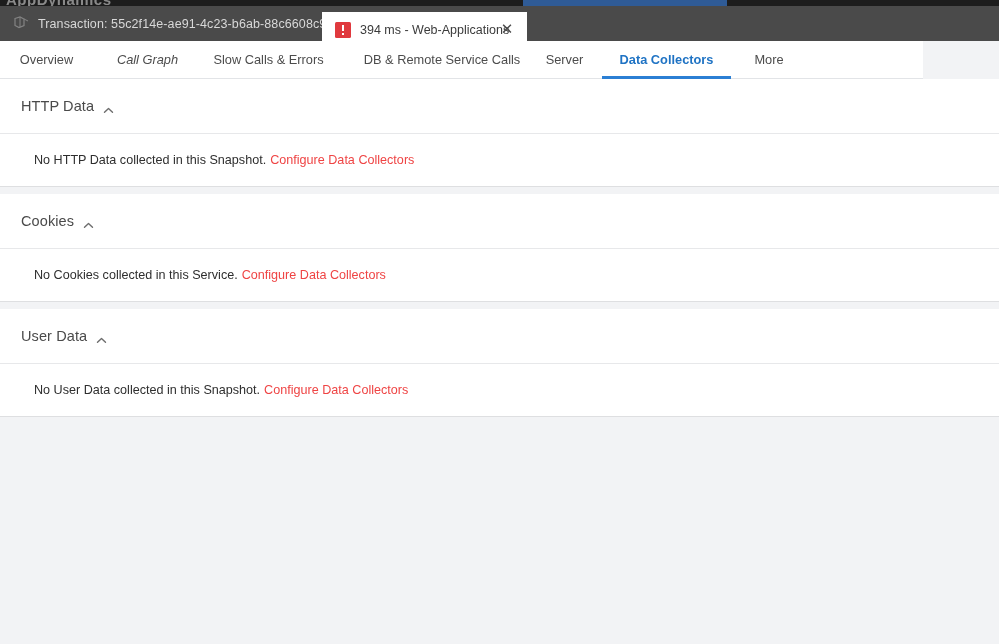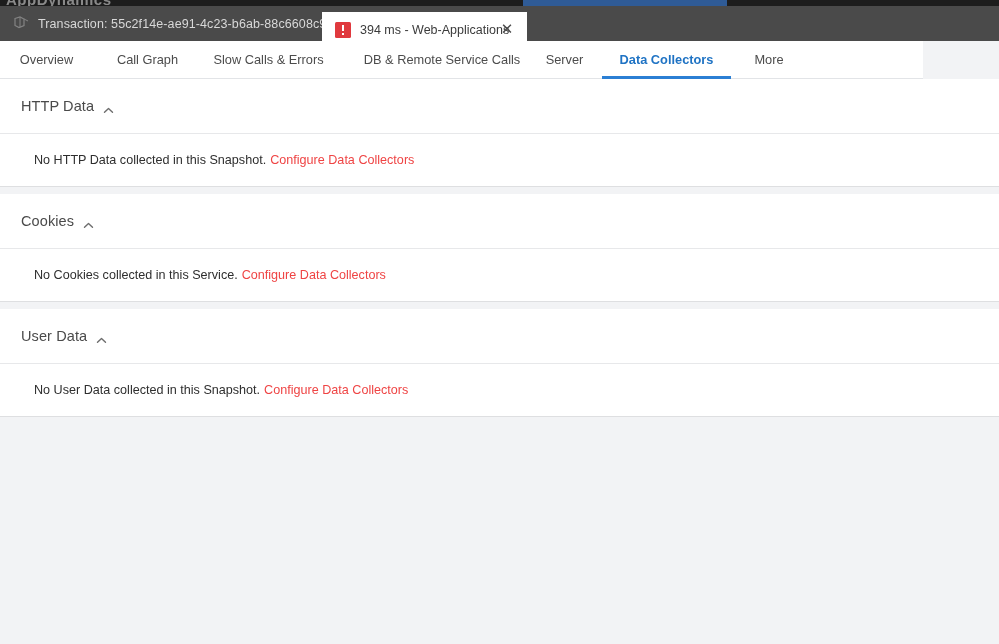--- a/index.html
+++ b/index.html
@@ -247,21 +247,21 @@
     <span class="tab-close">✕</span>
   </div>
 
 </div>
 
 <div class="nav-strip">
   <div class="nav-tabs" id="nav-tabs">
       <div class="nav-tab" style="position: absolute; left: 0px; width: 93px;">
         <span>Overview</span>
       </div>
-      <div class="nav-tab" style="position: absolute; left: 96px; width: 103px;">
+      <div class="nav-tab" style="position: absolute; left: 96px; width: 103px; font-style: italic;">
         <span>Call Graph</span>
       </div>
       <div class="nav-tab" style="position: absolute; left: 191px; width: 155px;">
         <span>Slow Calls &amp; Errors</span>
       </div>
       <div class="nav-tab" style="position: absolute; left: 343px; width: 198px;">
         <span>DB &amp; Remote Service Calls</span>
       </div>
       <div class="nav-tab" style="position: absolute; left: 527px; width: 75px; align-items: center;">
         <span>Server</span>

